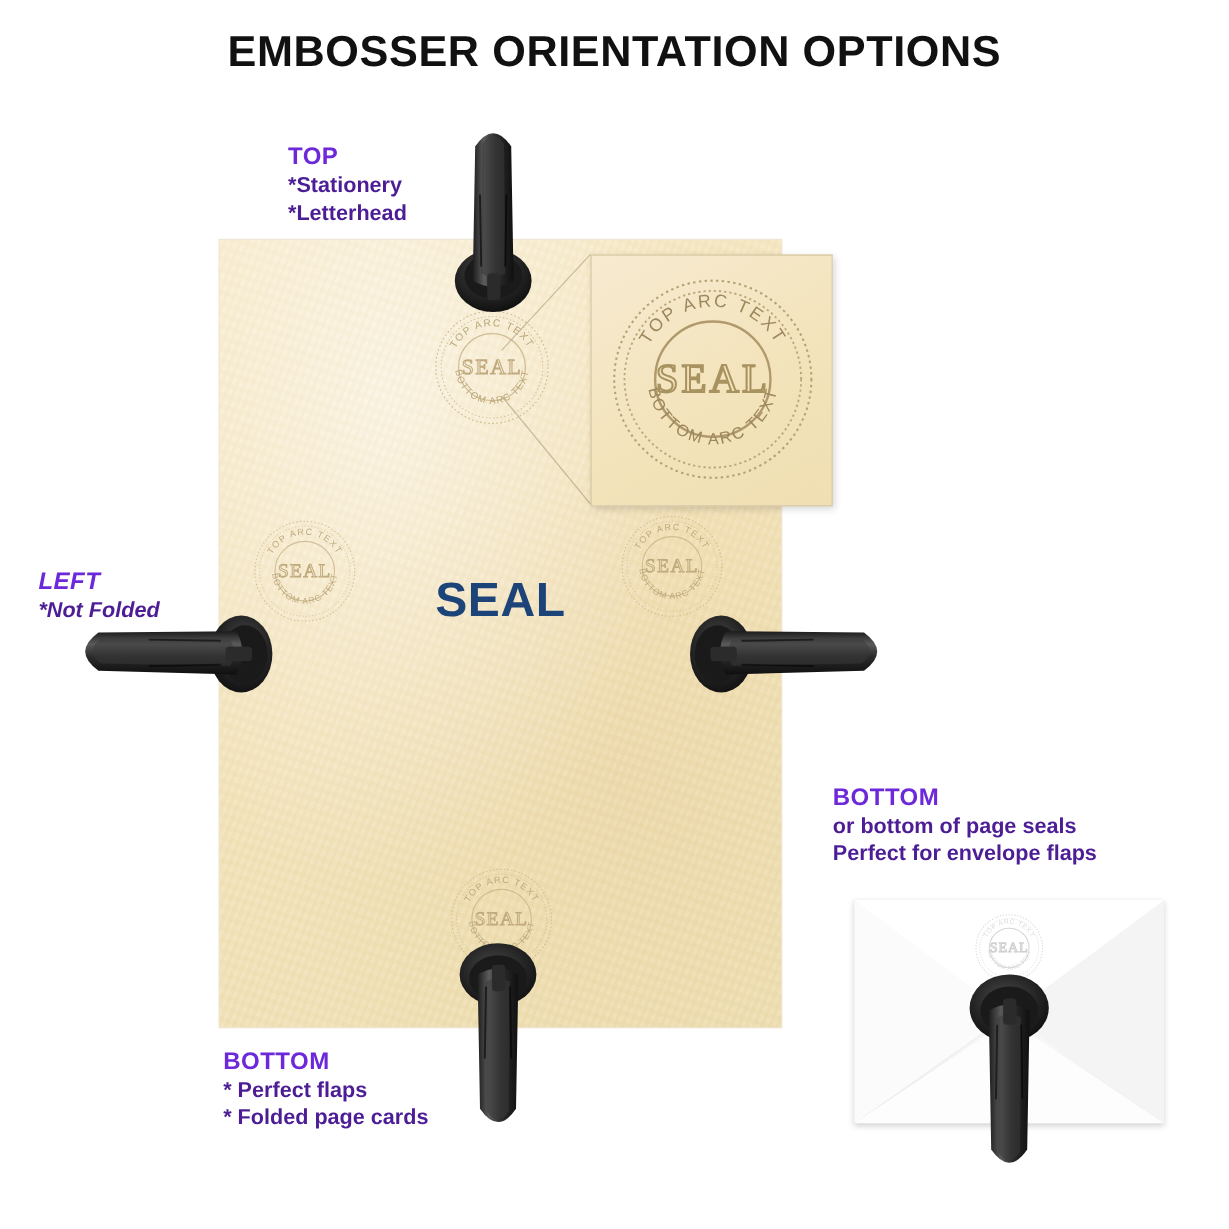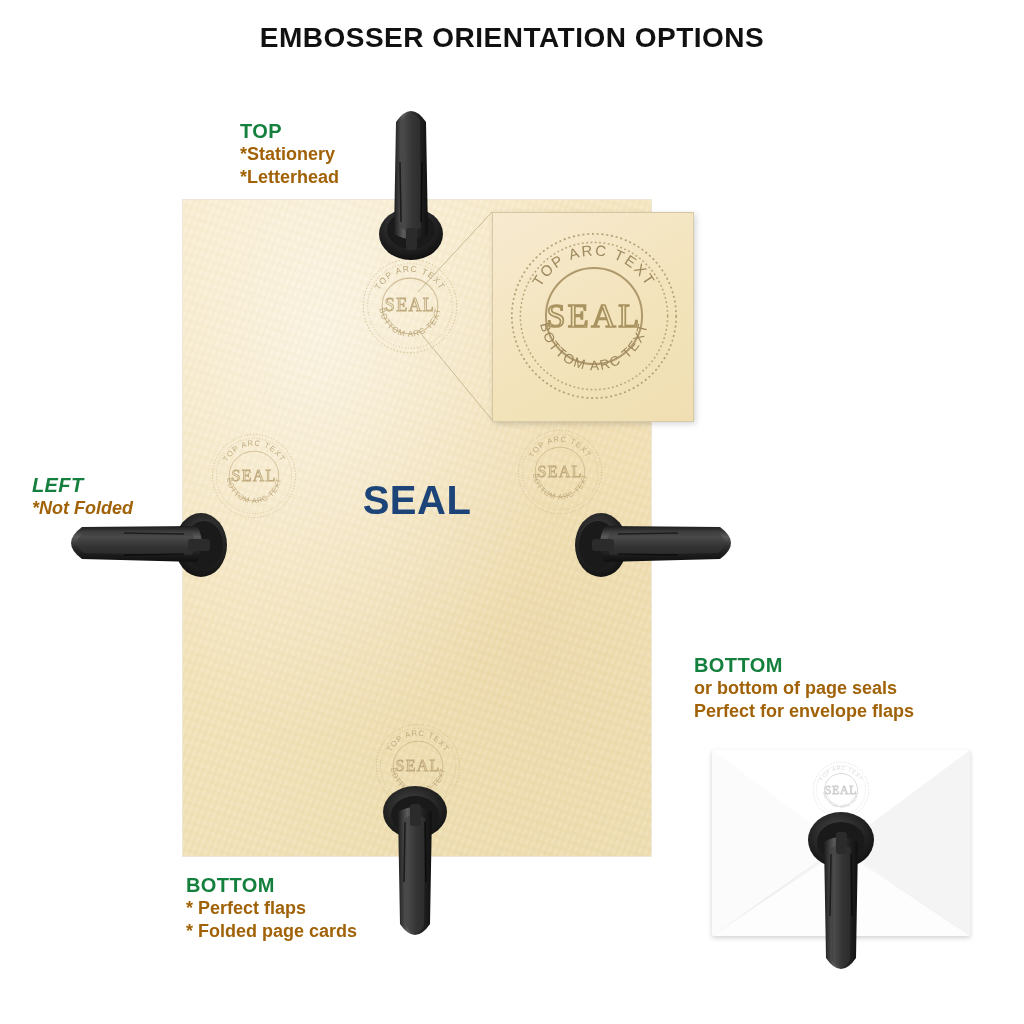--- a/index.html
+++ b/index.html
@@ -9,33 +9,33 @@
     font-family:"Liberation Sans", sans-serif;
     overflow:hidden;
     position:relative;
   }
   #stage{position:absolute;left:0;top:0;width:1024px;height:1024px;}
 
   
   .title{
     position:absolute;left:0;top:22px;width:1024px;
     text-align:center;
-    font-size:28px;font-weight:bold;letter-spacing:.5px;
+    font-size:36px;font-weight:bold;letter-spacing:.5px;
     color:#111111;
     white-space:nowrap;
   }
 
   
   .label-block{position:absolute;}
   .lbl-head{
     font-size:20px;font-weight:bold;letter-spacing:.4px;
-    color:#15803d;line-height:1.15;
+    color:#6d28d9;line-height:1.15;
   }
   .lbl-line{
-    font-size:18px;font-weight:bold;color:#a16207;line-height:1.28;
+    font-size:18px;font-weight:bold;color:#4c1d95;line-height:1.28;
     white-space:nowrap;
   }
   .lbl-top{left:240px;top:120px;}
   .lbl-left{left:32px;top:474px;font-style:italic;}
   .lbl-right{left:662px;top:468px;}
   .lbl-bottom{left:186px;top:874px;}
   .lbl-env{left:694px;top:654px;}
 
   
   .paper{

